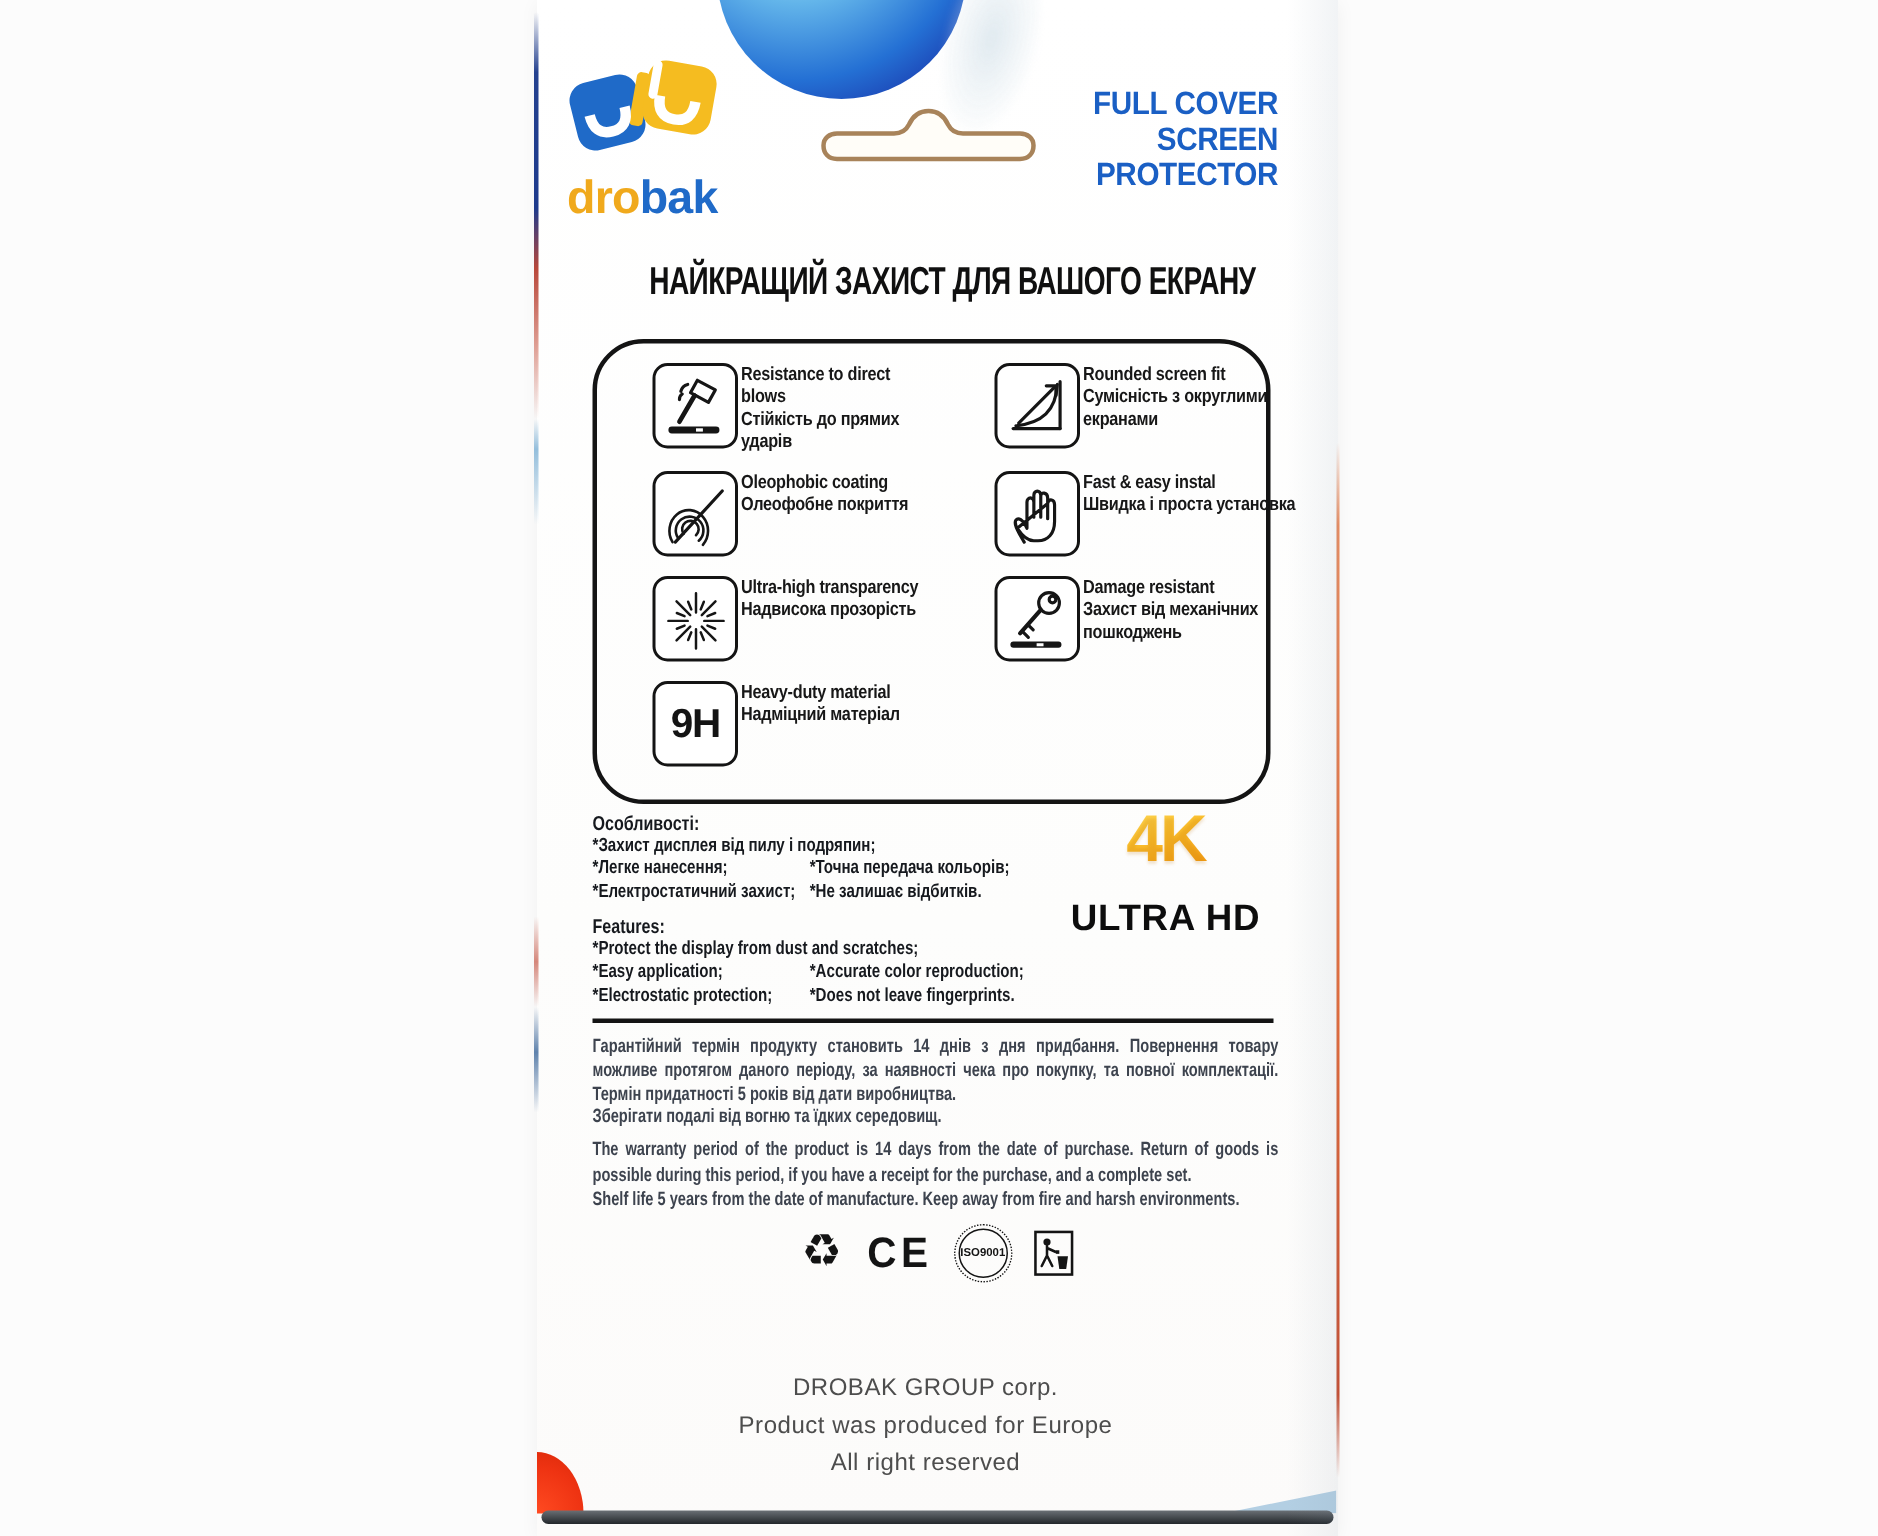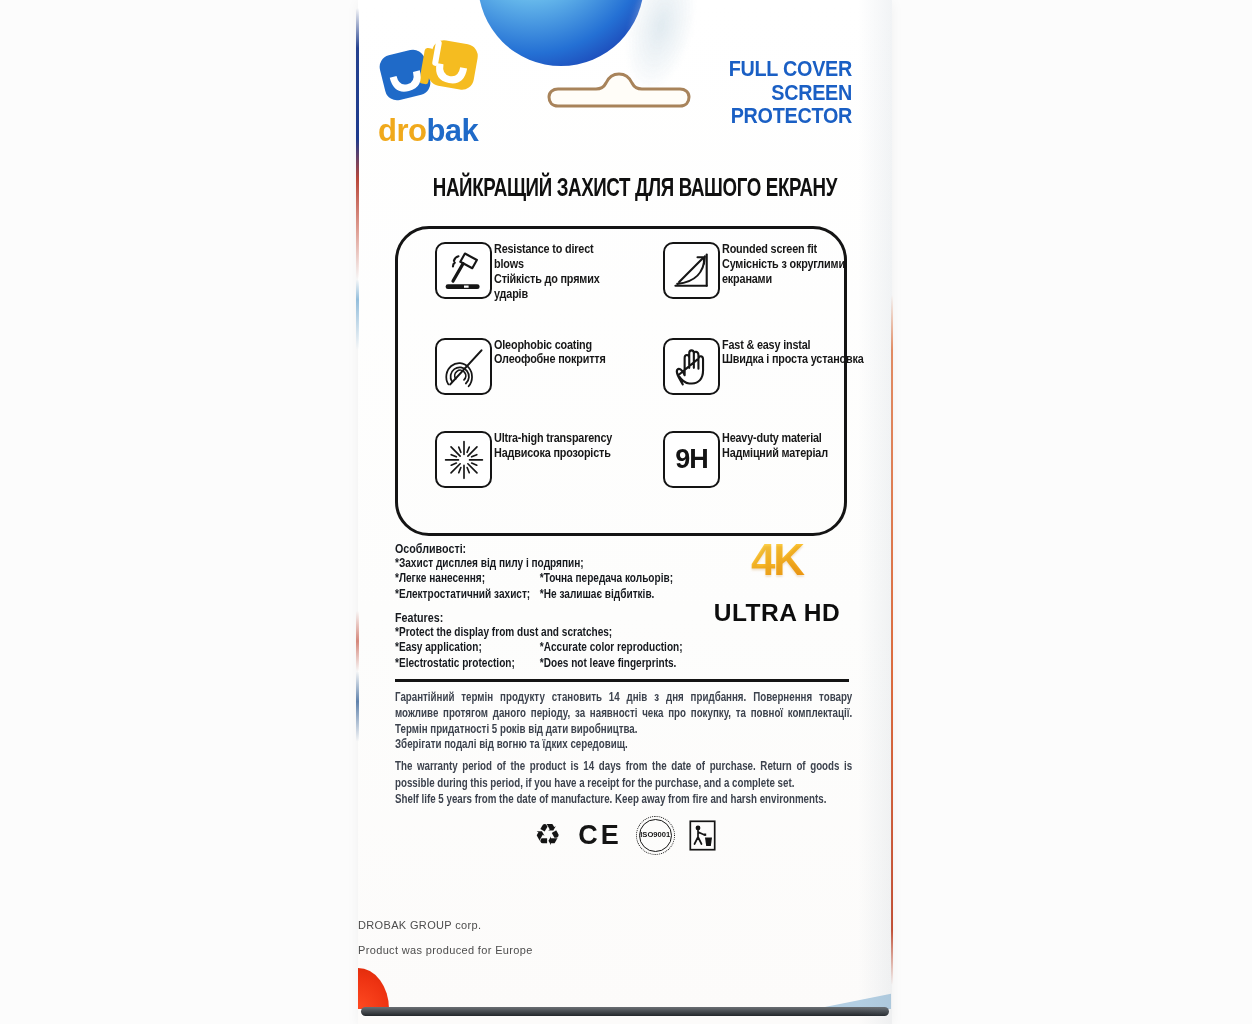--- a/index.html
+++ b/index.html
@@ -75,21 +75,21 @@
   .certs{position:absolute;left:0;right:0;top:816px;height:38px;display:flex;align-items:center;
        justify-content:center;gap:17px;color:#141414;}
   .recycle{font-size:30px;line-height:1;}
   .ce{font-size:27px;font-weight:700;letter-spacing:3px;transform:scaleY(1.05);}
   .iso{width:31px;height:31px;border:1.8px solid #141414;border-radius:50%;position:relative;
        display:flex;align-items:center;justify-content:center;
        font-size:7.6px;font-weight:700;line-height:7.8px;}
   .iso::before{content:"";position:absolute;inset:-4px;border:1.5px dotted #141414;border-radius:50%;}
   .dispose{width:27px;height:31px;display:flex;align-items:center;justify-content:center;}
   
-  .footer{position:absolute;left:0;right:16px;top:913px;font-size:11px;
+  .footer{position:absolute;left:0;right:16px;top:913px;text-align:center;font-size:16px;
        color:#4d4d4d;line-height:25px;letter-spacing:.35px;font-weight:400;}
 </style>
 </head>
 <body>
 
 <div class="stage">
   <div class="pkg">
 
     <div class="edge-left"></div>
     <div class="edge-right"></div>
@@ -191,20 +191,36 @@
             <path d="M33.3 22.6 L38.9 20.3 M33.3 29.4 L38.9 31.7 M16.7 22.6 L11.1 20.3 M16.7 29.4 L11.1 31.7"></path>
             <path d="M28.4 17.7 L30.7 12.1 M21.6 17.7 L19.3 12.1 M28.4 34.3 L30.7 39.9 M21.6 34.3 L19.3 39.9"></path>
           </svg>
         </div>
         <div class="ftxt">
           <div>Ultra-high transparency</div>
           <div>Надвисока прозорість</div>
         </div>
       </div>
 
+      <div class="fcell">
+        <div class="ficon">
+          <svg width="46" height="46" viewBox="0 0 50 50">
+            <rect x="5" y="41" width="37" height="4.5" rx="2.2" fill="#161616" stroke="none"></rect>
+            <rect x="24" y="42.2" width="5" height="2.2" fill="#fff" stroke="none"></rect>
+            <circle cx="33" cy="13" r="7.5"></circle>
+              <circle cx="35.5" cy="10.5" r="2.4"></circle>
+            <path d="M27 18 L12 35" stroke-width="3"></path>
+            <path d="M13.5 33.5 l4.5 4.5 M18 29 l3.5 3.5"></path>
+          </svg>
+        </div>
+        <div class="ftxt">
+          <div>Damage resistant</div>
+          <div>Захист від механічних пошкоджень</div>
+        </div>
+      </div>
 
       <div class="fcell">
         <div class="ficon">
           <span class="nineh">9H</span>
         </div>
         <div class="ftxt">
           <div>Heavy-duty material</div>
           <div>Надміцний матеріал</div>
         </div>
       </div>
@@ -270,19 +286,20 @@
           <path d="M9 10.5 V17 M9 12 l5.5 2.5 M9 17 l-3.5 7 M9 17 l3.5 7" stroke="#141414" stroke-width="1.7" fill="none" stroke-linecap="round"></path>
           <path d="M16 17.5 h7 l-1.2 8.5 h-4.6 z" fill="#141414"></path>
           <rect x="14.8" y="13.5" width="2.4" height="2.4" fill="#141414"></rect>
         </svg>
       </span>
     </div>
 
     <div class="footer">
       <div>DROBAK GROUP corp.</div>
       <div>Product was produced for Europe</div>
+      <div>All right reserved</div>
     </div>
 
     <div class="wedge-red"></div>
     <div class="wedge-blue"></div>
     <div class="base-bar"></div>
   </div>
 </div>
 
 </body></html>

